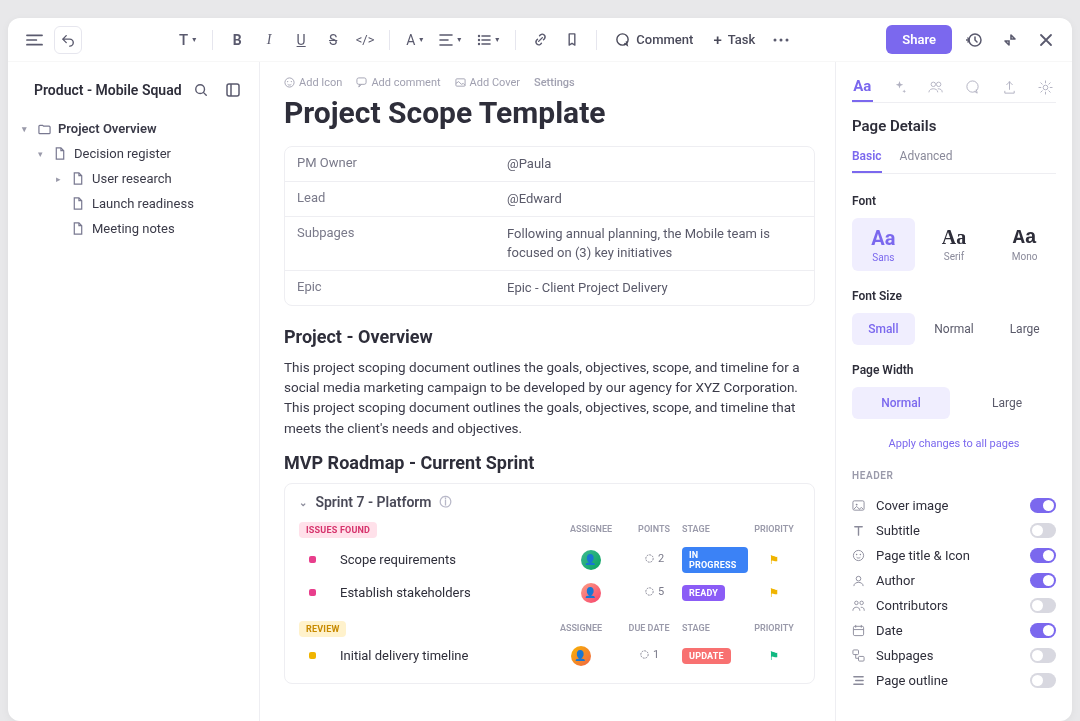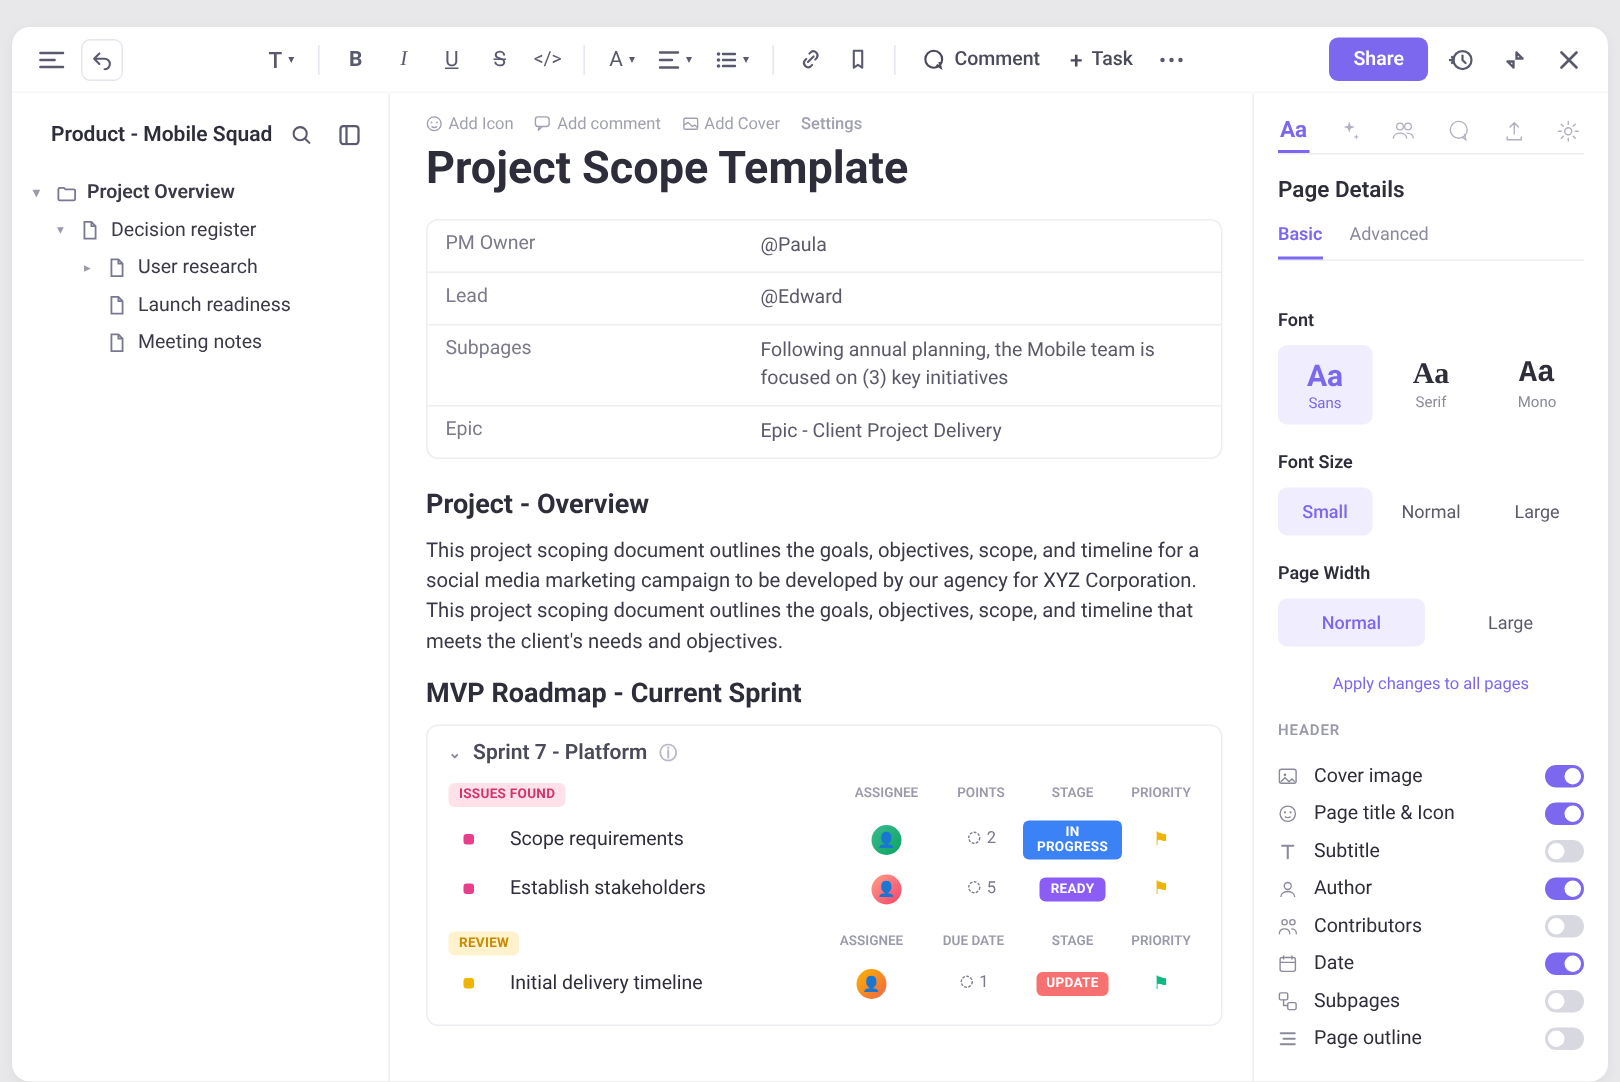--- a/index.html
+++ b/index.html
@@ -134,21 +134,21 @@
 
 .task-table-head {
   display: flex; font-size: 9px; letter-spacing: 0.5px;
   color: #9a9aaa; font-weight: 600;
   padding: 2px 0;
 }
 .col-title { flex: 1; }
 .col-assignee { width: 70px; text-align: center; }
 .col-points { width: 56px; text-align: center; }
 .col-due { width: 66px; text-align: center; }
-.col-stage { width: 66px; text-align: center; }
+.col-stage { width: 66px; }
 .col-priority { width: 52px; text-align: center; }
 
 .task-row {
   display: flex; align-items: center;
   padding: 5px 0; font-size: 13px;
 }
 .task-title-cell { flex: 1; display: flex; align-items: center; gap: 24px; padding-left: 10px; }
 .bullet { width: 7px; height: 7px; border-radius: 2px; }
 .bullet-pink { background: #e83e8c; }
 .bullet-yellow { background: #f0b400; }
@@ -192,21 +192,21 @@
   width: 28px; height: 30px;
   display: flex; align-items: center; justify-content: center;
   color: #b0b0c0; cursor: pointer;
 }
 .panel-tab.active {
   color: #7b68ee; border-bottom: 2px solid #7b68ee;
 }
 .panel-title { font-weight: 600; font-size: 15px; margin-bottom: 14px; }
 .sub-tabs {
   display: flex; gap: 18px; font-size: 12px;
-  border-bottom: 1px solid #eeeef2; margin-bottom: 32px;
+  border-bottom: 1px solid #eeeef2; margin-bottom: 20px;
 }
 .sub-tab { padding-bottom: 8px; cursor: pointer; color: #8a8a9a; }
 .sub-tab.active { color: #7b68ee; border-bottom: 2px solid #7b68ee; font-weight:600;}
 .section-label { font-size: 12px; font-weight: 600; margin-bottom: 10px; }
 .option-row { display: flex; gap: 8px; margin-bottom: 18px; }
 .option-card {
   flex: 1; text-align: center;
   padding: 8px 4px; border-radius: 6px;
   cursor: pointer;
 }
@@ -637,40 +637,40 @@
                 </svg>
               </span>
               <span>Cover image</span>
             </div>
     <div class="toggle on"></div>
           </div>
           <div class="setting-row">
     <div class="sl-left">
               <span class="sl-icon">
                 <svg width="13" height="13" viewBox="0 0 14 14">
+                  <path d="M3 3h8M7 3v9" stroke="currentColor" stroke-width="1.5" stroke-linecap="round"></path>
+                </svg>
+              </span>
+              <span>Subtitle</span>
+            </div>
+    <div class="toggle "></div>
+          </div>
+          <div class="setting-row">
+    <div class="sl-left">
+              <span class="sl-icon">
+                <svg width="13" height="13" viewBox="0 0 14 14">
                   <circle cx="7" cy="7" r="5.5" stroke="currentColor" fill="none"></circle>
                   <circle cx="5" cy="6" r="0.8" fill="currentColor"></circle>
                   <circle cx="9" cy="6" r="0.8" fill="currentColor"></circle>
                   <path d="M5 9c1 1 3 1 4 0" stroke="currentColor" fill="none"></path>
                 </svg>
               </span>
               <span>Page title &amp; Icon</span>
             </div>
     <div class="toggle on"></div>
-          </div>
-          <div class="setting-row">
-    <div class="sl-left">
-              <span class="sl-icon">
-                <svg width="13" height="13" viewBox="0 0 14 14">
-                  <path d="M3 3h8M7 3v9" stroke="currentColor" stroke-width="1.5" stroke-linecap="round"></path>
-                </svg>
-              </span>
-              <span>Subtitle</span>
-            </div>
-    <div class="toggle "></div>
           </div>
           <div class="setting-row">
     <div class="sl-left">
               <span class="sl-icon">
                 <svg width="13" height="13" viewBox="0 0 14 14">
                   <circle cx="7" cy="5" r="2.5" stroke="currentColor" fill="none"></circle>
                   <path d="M2 13c0-3 3-4 5-4s5 1 5 4" stroke="currentColor" fill="none"></path>
                 </svg>
               </span>
               <span>Author</span>

